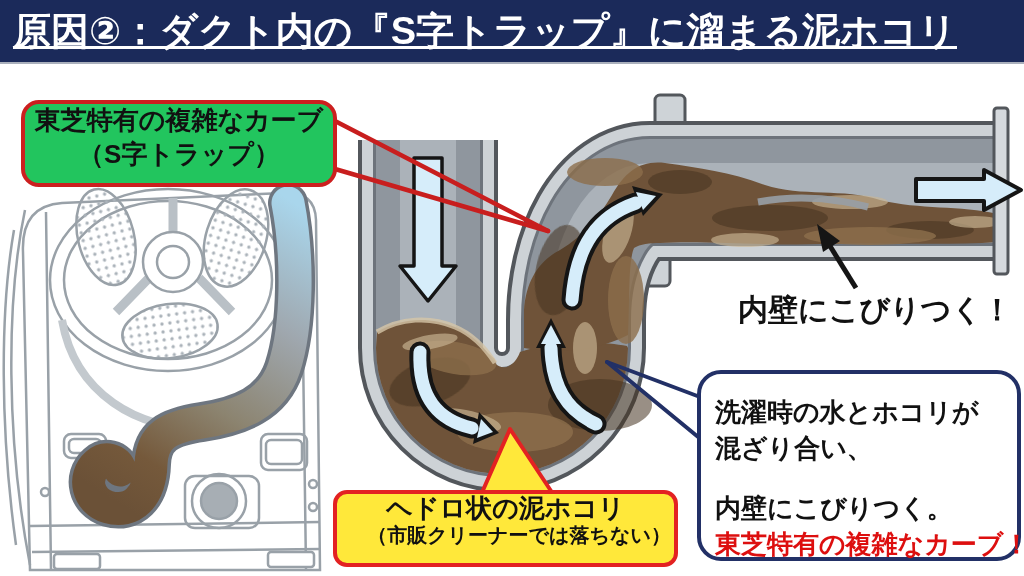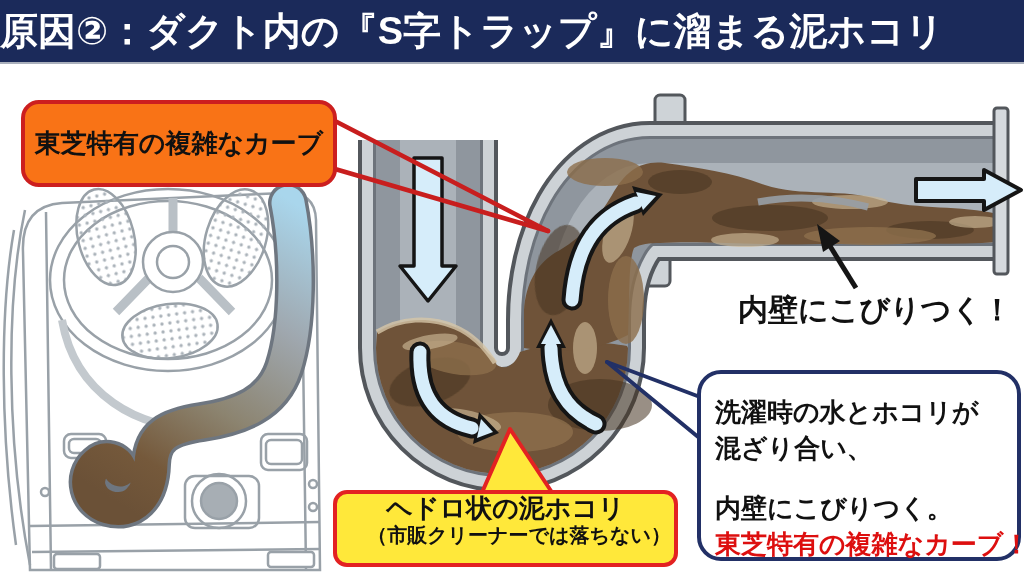--- a/index.html
+++ b/index.html
@@ -1,24 +1,24 @@
 <!DOCTYPE html>
 <html><head>
 <meta charset="utf-8">
 <style>
   html,body{margin:0;padding:0;background:#ffffff;}
   .stage{position:relative;width:1024px;height:576px;overflow:hidden;background:#ffffff;
          font-family:"Liberation Sans","DejaVu Sans",sans-serif;}
   .title-bar{position:absolute;left:0;top:0;width:1024px;height:62px;background:#1b2a5a;
              border-bottom:2px solid #aab0bc;display:flex;align-items:center;z-index:5;}
-  .title-bar span{color:#ffffff;font-size:38px;font-weight:800;padding-left:0;
-                  letter-spacing:0px;white-space:nowrap;}
+  .title-bar span{color:#ffffff;font-size:38px;font-weight:800;padding-left:13px;
+                  letter-spacing:0px;white-space:nowrap;text-decoration:underline;}
   svg.diagram{position:absolute;left:0;top:0;z-index:1;}
-  .callout{position:absolute;background:#f97316;border:4px solid #cc1f1f;border-radius:18px;
-           display:flex;flex-direction:column;align-items:center;justify-content:center;
+  .callout{position:absolute;background:#22c55e;border:4px solid #cc1f1f;border-radius:18px;
+           display:flex;flex-direction:column;align-items:center;
            z-index:4;text-align:center;}
   .callout-toshiba{left:21px;top:100px;width:308px;height:79px;}
   .callout-toshiba div{font-size:26px;font-weight:800;color:#111;line-height:1.3;white-space:nowrap;}
   .label-airflow{position:absolute;left:738px;top:290px;font-size:30px;font-weight:800;color:#111;
                  z-index:4;white-space:nowrap;}
   .box-sludge{position:absolute;left:333px;top:490px;width:337px;height:69px;background:#ffe83a;
               border:4px solid #e32222;border-radius:14px;display:flex;flex-direction:column;
               align-items:center;z-index:4;text-align:center;}
   .box-sludge .l1{font-size:26px;font-weight:800;color:#111;line-height:1.15;white-space:nowrap;}
   .box-sludge .l2{font-size:20px;font-weight:800;color:#111;line-height:1.15;white-space:nowrap;margin-left:27px;}
@@ -167,20 +167,21 @@
     </g>
     <polygon points="480,497 510,429 555,497" fill="#ffe83a" stroke="#e32222" stroke-width="4" stroke-linejoin="round"></polygon>
   </svg>
 
   <header class="title-bar">
     <span>原因②：ダクト内の『S字トラップ』に溜まる泥ホコリ</span>
   </header>
 
   <div class="callout callout-toshiba">
     <div>東芝特有の複雑なカーブ</div>
+    <div>（S字トラップ）</div>
   </div>
 
   <div class="label-airflow">内壁にこびりつく！</div>
 
   <div class="box-sludge">
     <div class="l1">ヘドロ状の泥ホコリ</div>
     <div class="l2">（市販クリーナーでは落ちない）</div>
   </div>
 
   <div class="bubble">

